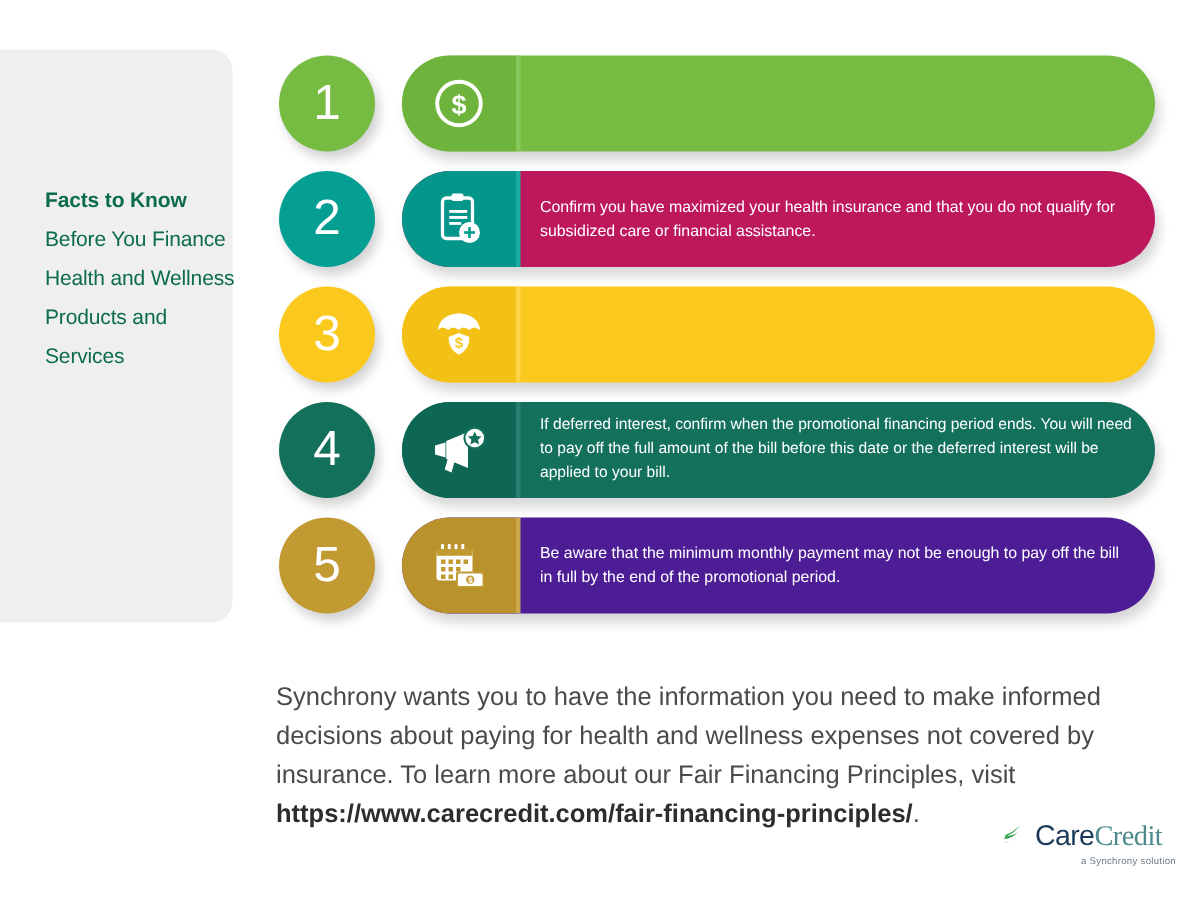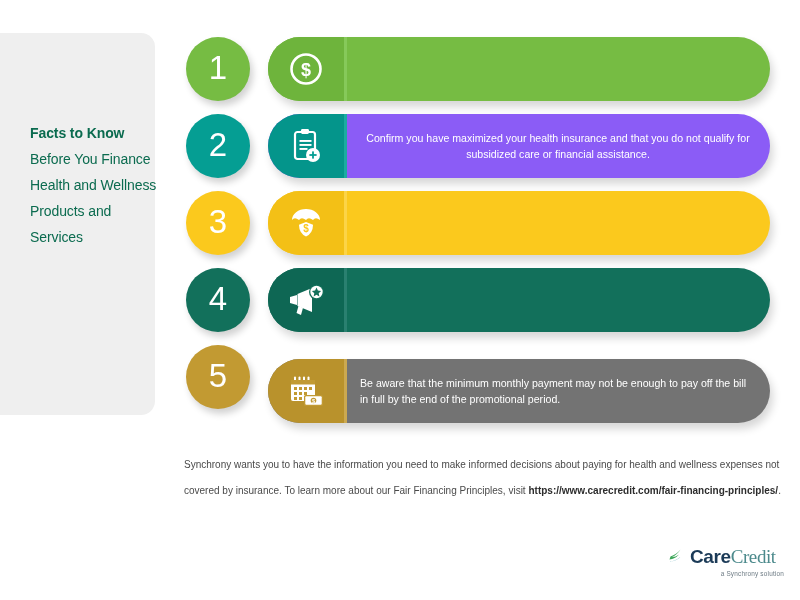--- a/index.html
+++ b/index.html
@@ -111,21 +111,21 @@
 
   .bar-icon svg { display: block; }
 
   
   #footer-text {
     position: absolute;
     left: 184px;
     top: 452px;
     width: 600px;
     color: #4a4a4a;
-    font-size: 10px;
+    font-size: 17px;
     line-height: 26px;
   }
   #footer-text .url { font-weight: 700; color: #2d2d2d; }
 
   
   #logo {
     position: absolute;
     left: 668px;
     top: 545px;
     width: 118px;
@@ -134,21 +134,21 @@
   #logo-row {
     display: flex;
     align-items: center;
     gap: 2px;
   }
   #logo-word {
     font-size: 19px;
     letter-spacing: -0.4px;
     white-space: nowrap;
   }
-  #logo-word .care { font-weight: 700; color: #1b3a57; }
+  #logo-word .care { font-weight: 400; color: #1b3a57; }
   #logo-word .credit { font-weight: 400; color: #4c8a8c; font-family: Liberation Serif, serif; }
   #logo-tagline {
     margin-top: 1px;
     text-align: right;
     padding-right: 2px;
     font-size: 6.4px;
     color: #6d7b84;
     letter-spacing: 0.2px;
   }
 </style>
@@ -175,21 +175,21 @@
       </span>
     </div>
     <div class="bar-divider" style="background: rgb(134, 201, 90);"></div>
   </div>
 </div>
 
 <div class="row row-2">
   <div class="num-circle" style="background: rgb(5, 158, 147);">
     <span>2</span>
   </div>
-  <div class="bar" style="background: #8b5cf6; text-align: center;">
+  <div class="bar" style="background: #be185d;">
     <div class="bar-icon-zone" style="background: rgb(4, 149, 139);">
       <span class="bar-icon">
         <svg width="32" height="36" viewBox="0 0 32 36">
           <rect x="5" y="4" width="20" height="27" rx="2.5" fill="none" stroke="#ffffff" stroke-width="2.2"></rect>
           <rect x="11" y="1" width="8" height="5" rx="1.4" fill="#ffffff"></rect>
           <rect x="9.5" y="12" width="12" height="1.9" fill="#ffffff"></rect>
           <rect x="9.5" y="16" width="12" height="1.9" fill="#ffffff"></rect>
           <rect x="9.5" y="20" width="8" height="1.9" fill="#ffffff"></rect>
           <circle cx="23" cy="27" r="7" fill="#ffffff"></circle>
           <rect x="22.1" y="23.4" width="1.8" height="7.2" fill="#059e93"></rect>
@@ -232,28 +232,29 @@
           <path d="M3 13 L10 11 L10 21 L3 19 Z" fill="#ffffff"></path>
           <path d="M10.5 10 L25 4 L25 28 L10.5 22 Z" fill="#ffffff"></path>
           <path d="M11.5 22 L16 23.8 L14 31 L9.5 29 Z" fill="#ffffff"></path>
           <circle cx="29.5" cy="8" r="7.5" fill="#12705b"></circle>
           <circle cx="29.5" cy="8" r="6.2" fill="#ffffff"></circle>
           <path d="M29.5 3.6 L30.9 6.6 L34.1 7 L31.7 9.2 L32.4 12.4 L29.5 10.8 L26.6 12.4 L27.3 9.2 L24.9 7 L28.1 6.6 Z" fill="#12705b"></path>
         </svg>
       </span>
     </div>
     <div class="bar-divider" style="background: rgb(42, 128, 112);"></div>
+    <div class="bar-text three-line">If deferred interest, confirm when the promotional financing period ends. You will need to pay off the full amount of the bill before this date or the deferred interest will be applied to your bill.</div>
   </div>
 </div>
 
 <div class="row row-5">
   <div class="num-circle" style="background: rgb(194, 154, 50);">
     <span>5</span>
   </div>
-  <div class="bar" style="background: #737373; margin-top: 14px;">
+  <div class="bar" style="background: #4c1d95;">
     <div class="bar-icon-zone" style="background: rgb(185, 146, 44);">
       <span class="bar-icon">
         <svg width="36" height="34" viewBox="0 0 36 34">
           <rect x="3" y="6" width="24" height="21" rx="2" fill="#ffffff"></rect>
           <rect x="6" y="2.5" width="2" height="5" rx="1" fill="#ffffff"></rect>
           <rect x="10.5" y="2.5" width="2" height="5" rx="1" fill="#ffffff"></rect>
           <rect x="15" y="2.5" width="2" height="5" rx="1" fill="#ffffff"></rect>
           <rect x="19.5" y="2.5" width="2" height="5" rx="1" fill="#ffffff"></rect>
           <rect x="3" y="6" width="24" height="4.5" fill="#c29a32"></rect>
           <g fill="#c29a32">

